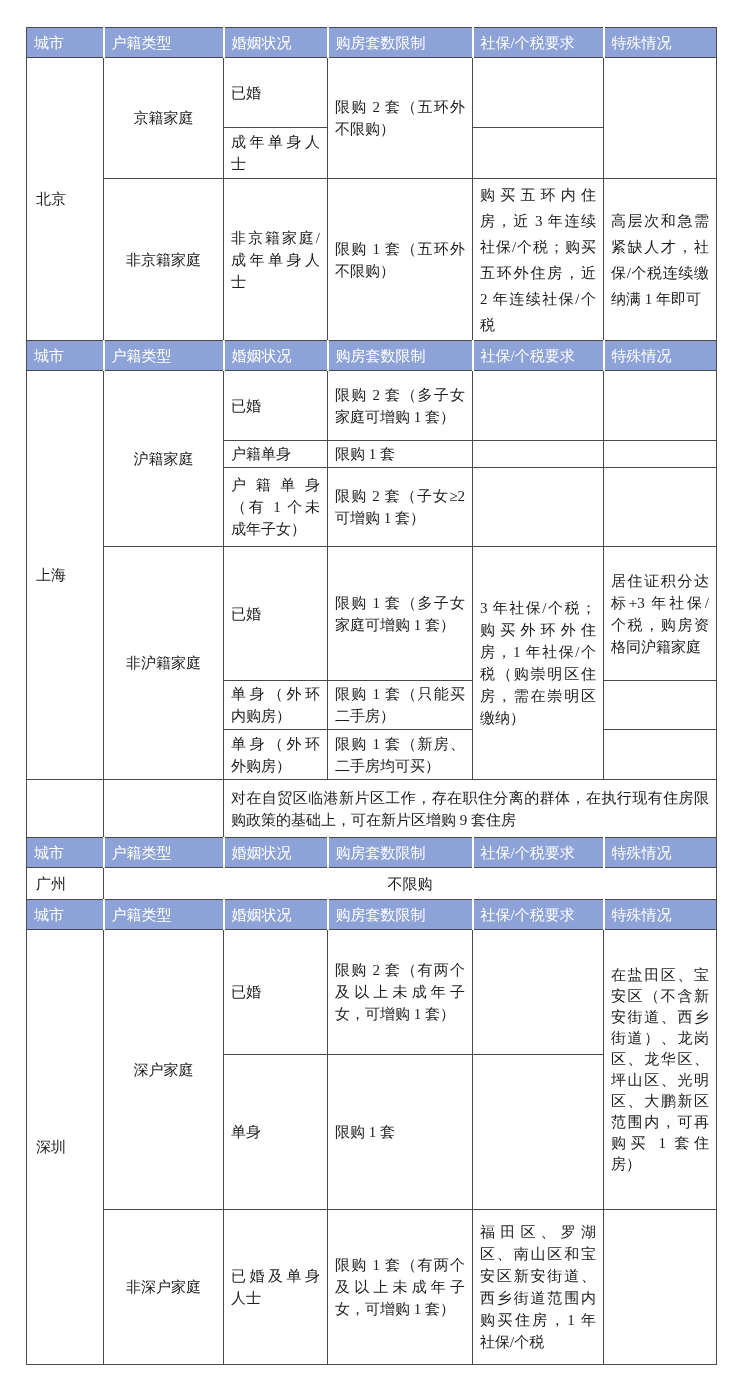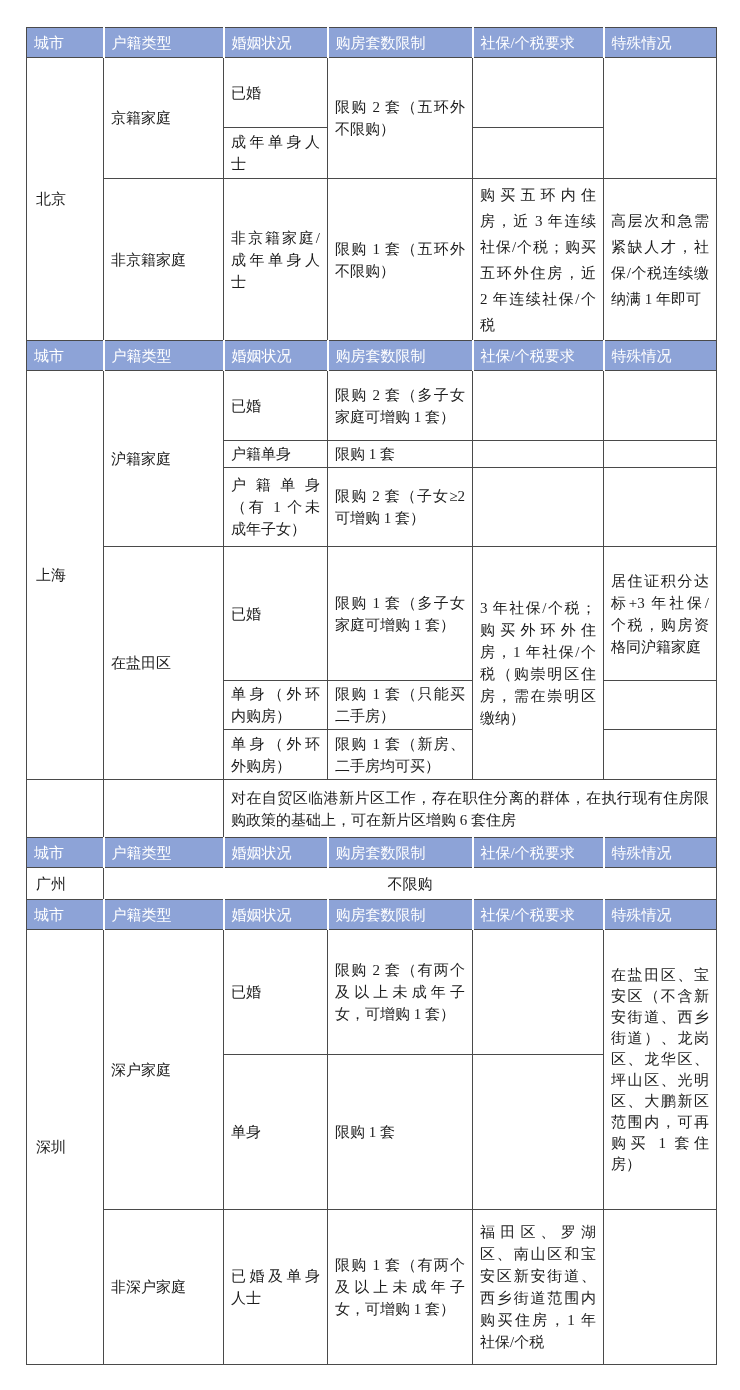--- a/index.html
+++ b/index.html
@@ -23,21 +23,21 @@
     text-align:left;
   }
   th {
     background:#8da3d7; color:#ffffff; font-weight:normal;
     border-left:2px solid #ffffff; border-right:2px solid #ffffff;
     border-top:1px solid #4a4a4a; border-bottom:1px solid #4a4a4a;
   }
   th:first-child { border-left:1px solid #4a4a4a; }
   th:last-child  { border-right:1px solid #4a4a4a; }
   td.city  { padding-left:9px; }
-  td.hukou { text-align:left; }
+  td.hukou { text-align:center; }
   td.just  { text-align:justify; text-justify:inter-character; }
   td.center{ text-align:center; }
   td.lh26  { line-height:26px; }
   td.tight { line-height:21px; padding-top:3px; }
 </style>
 </head>
 <body>
 
 <div class="page">
   <table class="policy">
@@ -101,40 +101,40 @@
         <td></td>
         <td></td>
       </tr>
       <tr style="height:79px">
         <td class="just">户籍单身（有 1 个未成年子女）</td>
         <td class="just">限购 2 套（子女≥2 可增购 1 套）</td>
         <td></td>
         <td></td>
       </tr>
       <tr style="height:134px">
-        <td class="hukou" rowspan="3">在盐田区</td>
+        <td class="hukou" rowspan="3">非沪籍家庭</td>
         <td>已婚</td>
         <td class="just">限购 1 套（多子女家庭可增购 1 套）</td>
         <td class="just" rowspan="3">3 年社保/个税；购买外环外住房，1 年社保/个税（购崇明区住房，需在崇明区缴纳）</td>
         <td class="just">居住证积分达标+3 年社保/个税，购房资格同沪籍家庭</td>
       </tr>
       <tr style="height:49px">
         <td class="just">单身（外环内购房）</td>
         <td class="just">限购 1 套（只能买二手房）</td>
         <td></td>
       </tr>
       <tr style="height:50px">
         <td class="just">单身（外环外购房）</td>
         <td class="just">限购 1 套（新房、二手房均可买）</td>
         <td></td>
       </tr>
       <tr style="height:58px">
         <td></td>
         <td></td>
-        <td class="just" colspan="4">对在自贸区临港新片区工作，存在职住分离的群体，在执行现有住房限购政策的基础上，可在新片区增购 6 套住房</td>
+        <td class="just" colspan="4">对在自贸区临港新片区工作，存在职住分离的群体，在执行现有住房限购政策的基础上，可在新片区增购 9 套住房</td>
       </tr>
 
       <tr style="height:30px">
         <th>城市</th>
         <th>户籍类型</th>
         <th>婚姻状况</th>
         <th>购房套数限制</th>
         <th>社保/个税要求</th>
         <th>特殊情况</th>
       </tr>

